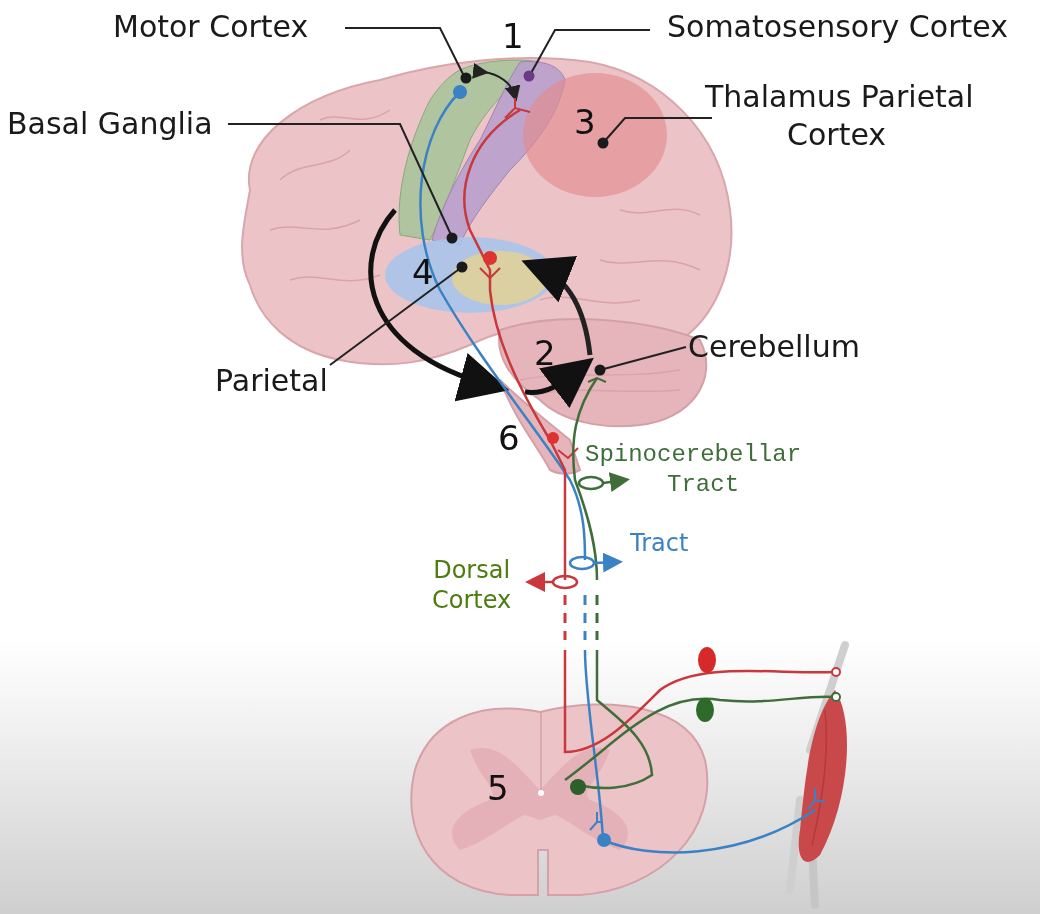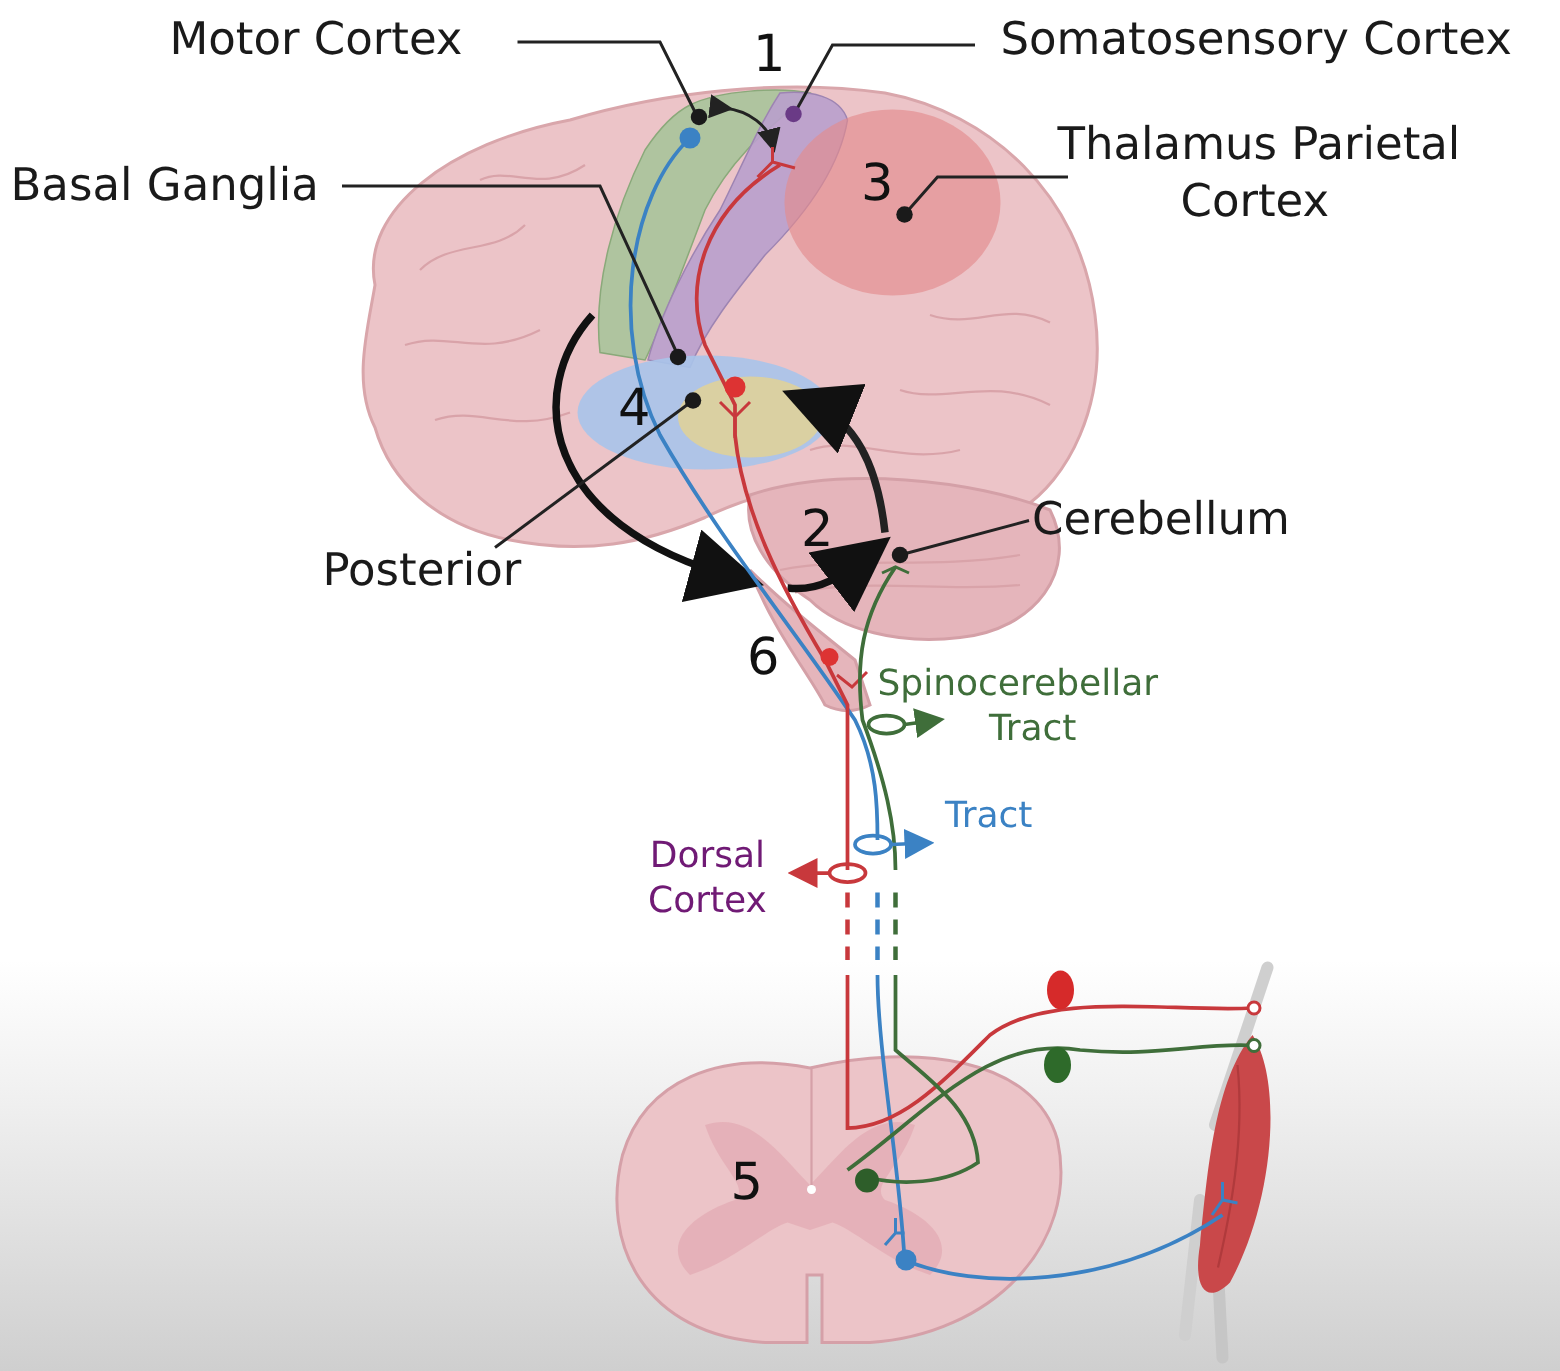--- a/index.html
+++ b/index.html
@@ -130,33 +130,33 @@
     <circle cx="603" cy="143" r="5.5"></circle>
   </g>
   <circle cx="529" cy="76" r="5.5" fill="#6a3a86"></circle>
 </svg>
 
 <div class="lbl" style="left:113px;top:10px;">Motor Cortex</div>
 <div class="lbl" style="left:667px;top:10px;">Somatosensory Cortex</div>
 <div class="lbl" style="left:705px;top:80px;">Thalamus Parietal</div>
 <div class="lbl" style="left:787px;top:118px;">Cortex</div>
 <div class="lbl" style="left:7px;top:107px;text-align:right;">Basal Ganglia</div>
-<div class="lbl" style="left:215px;top:364px;">Posterior</div>
+<div class="lbl" style="left:215px;top:364px;">Parietal</div>
 <div class="lbl" style="left:688px;top:330px;text-align:right;">Cerebellum</div>
 
 <div class="num" style="left:502px;top:18px;">1</div>
 <div class="num" style="left:534px;top:335px;">2</div>
 <div class="num" style="left:574px;top:104px;">3</div>
 <div class="num" style="left:412px;top:254px;">4</div>
 <div class="num" style="left:487px;top:770px;">5</div>
 <div class="num" style="left:498px;top:420px;">6</div>
 
-<div class="tract" style="left:585px;top:440px;color:#3f6e3a;">
+<div class="tract" style="left:585px;top:440px;color:#3f6e3a;font-family:Liberation Mono, monospace;">
   <div>Spinocerebellar</div>
   <div style="padding-left:20px">Tract</div>
 </div>
 <div class="tract" style="left:610px;top:528px;color:#3b82c4;">
   <div style="padding-left:20px">Tract</div>
 </div>
-<div class="tract" style="left:432px;top:555px;color:#701a75;">
+<div class="tract" style="left:432px;top:555px;color:#4d7c0f;">
   <div>Dorsal</div>
   <div>Cortex</div>
 </div>
 
 </body></html>

